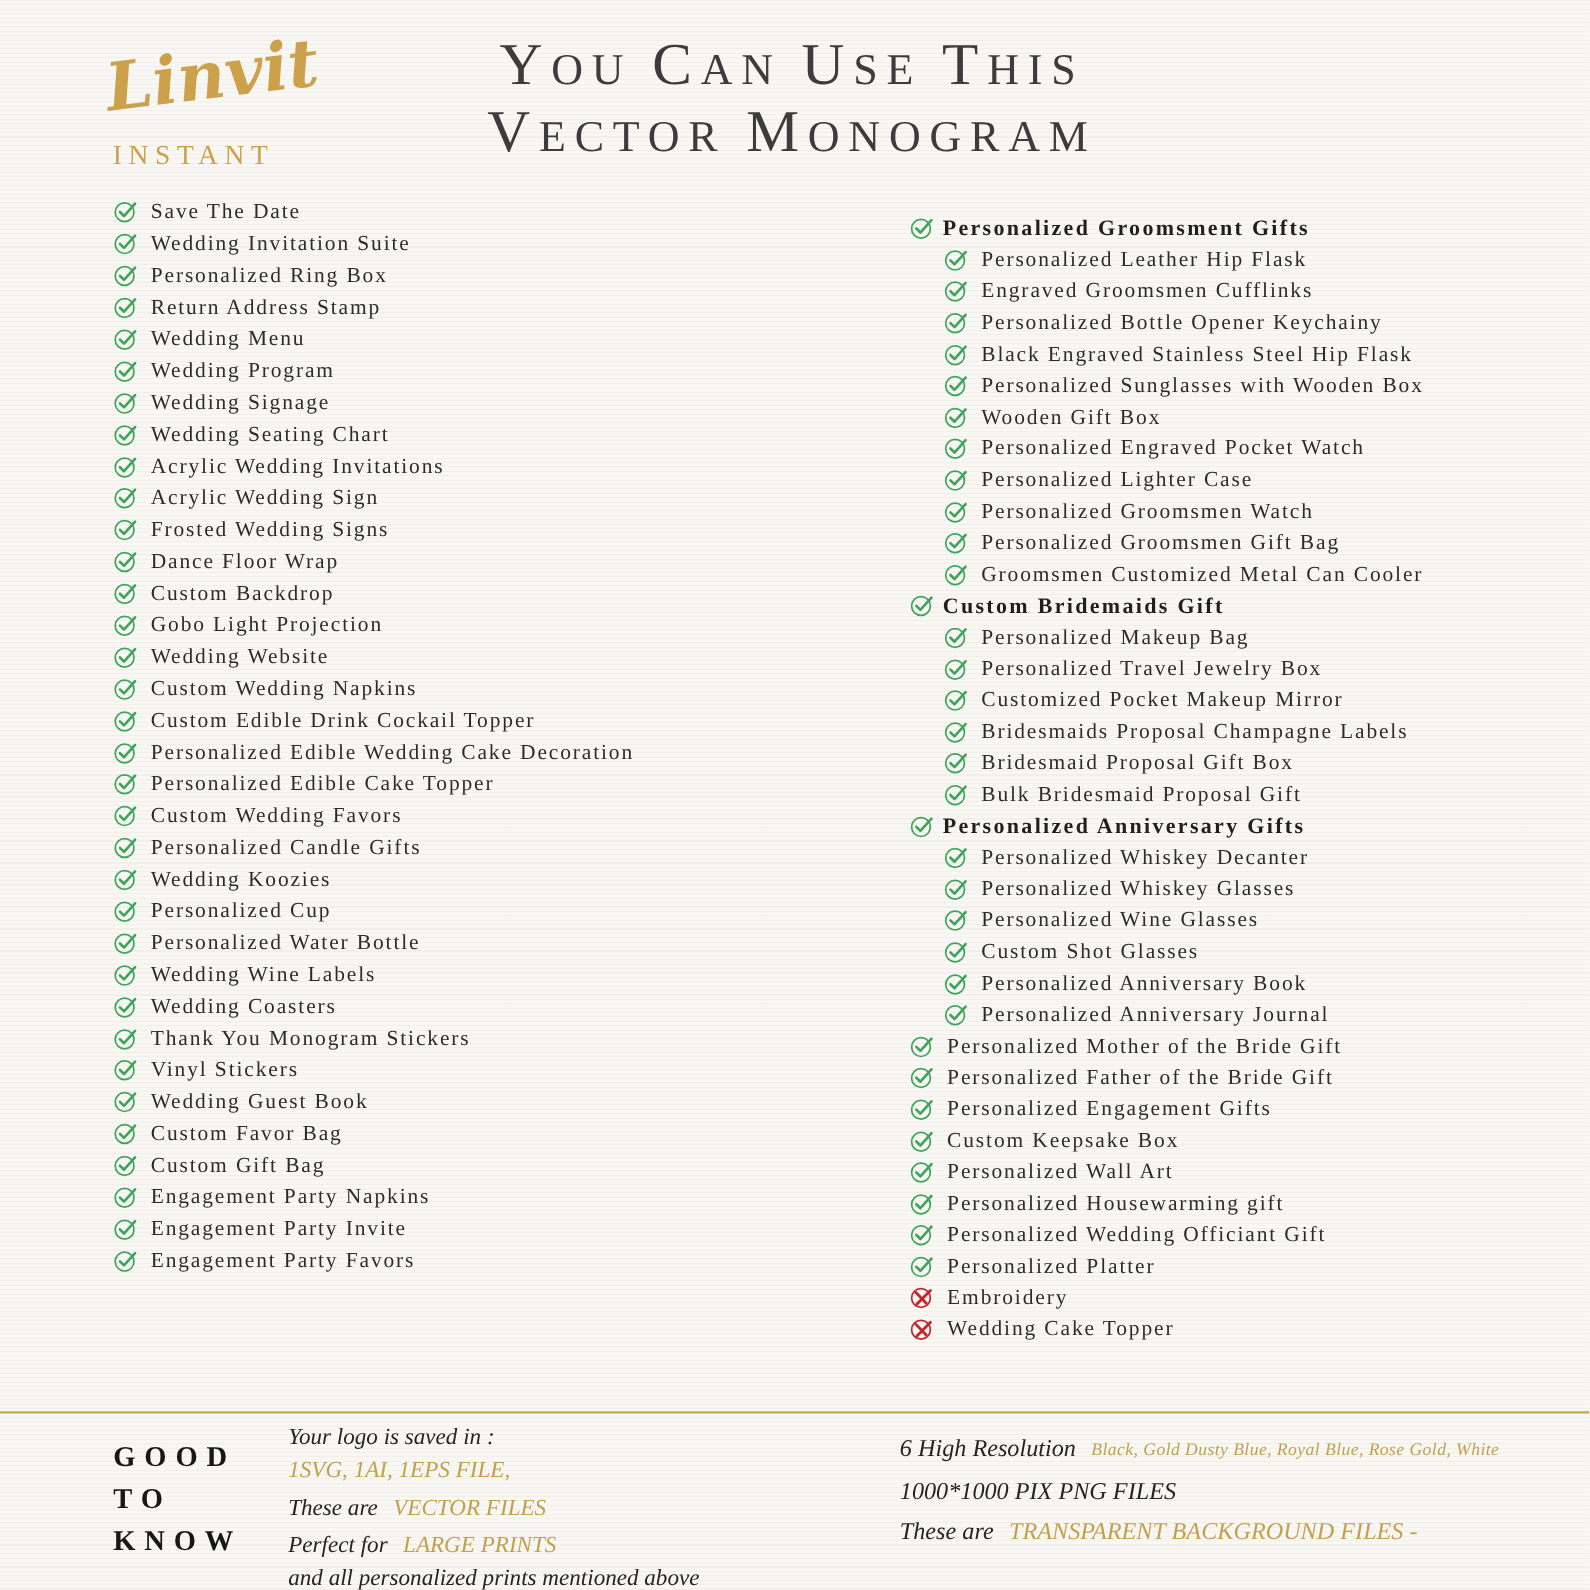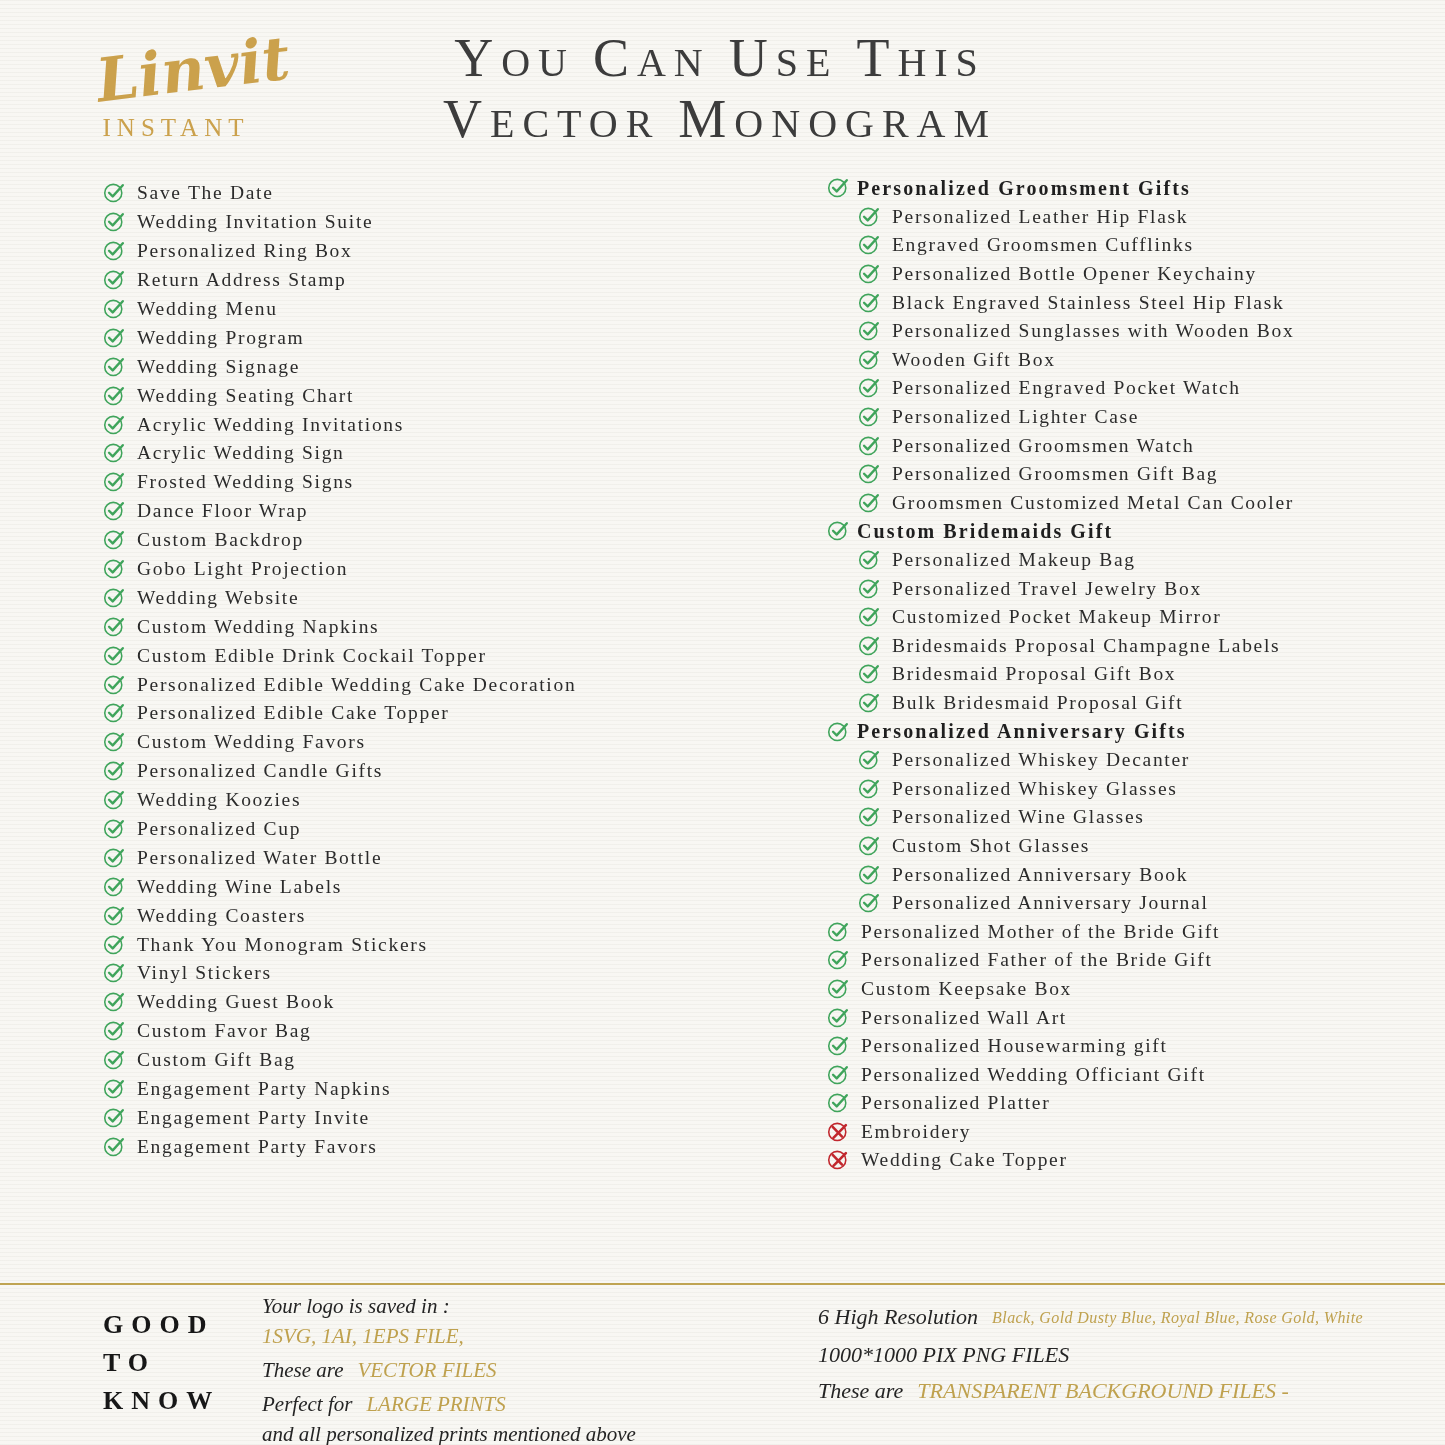--- a/index.html
+++ b/index.html
@@ -8,30 +8,30 @@
     background-color:#f8f7f3;
     background-image:repeating-linear-gradient(180deg, rgba(215,213,205,0.22) 0px, rgba(215,213,205,0.22) 1px, transparent 1px, transparent 4px);
     font-family:"Liberation Serif", serif;color:#2e2e2e;
   }
   
   .logo{position:absolute;left:96px;top:26px;width:160px;text-align:center;}
   .logo-script{
     display:inline-block;font-family:"DejaVu Serif", serif;font-style:italic;font-weight:bold;
     font-size:60px;color:#cba14c;transform:rotate(-7deg);line-height:86px;
   }
-  .logo-sub{font-size:25px;letter-spacing:6px;color:#cba14c;margin-top:2px;}
+  .logo-sub{font-size:25px;letter-spacing:6px;color:#cba14c;margin-top:16px;}
   
   .title{position:absolute;left:300px;width:840px;top:30px;text-align:center;color:#3c3c3c;}
   .title-line{font-size:40px;letter-spacing:8px;line-height:57px;white-space:nowrap;}
   .title-word{display:inline-block;margin:0 9px;text-transform:uppercase;}
   .title-word::first-letter{font-size:1.35em;}
   
   .list{position:absolute;}
   .list-left{left:103px;top:179px;}
-  .list-right{left:827px;top:174px;}
+  .list-right{left:827px;top:194px;}
   .row{display:flex;align-items:center;height:28.9px;}
   .list-right .row{height:28.6px;}
   .icon{width:22px;height:22px;flex:0 0 22px;margin-right:12px;position:relative;top:-1px;}
   .icon svg{display:block;width:100%;height:100%;overflow:visible;}
   .label{font-size:19.5px;letter-spacing:1.7px;white-space:nowrap;color:#2b2b2b;}
   .row.indent-1{margin-left:31px;align-items:center;}
   .row.kind-header .label{font-weight:bold;letter-spacing:2.1px;font-size:20px;color:#1f1f1f;}
   .row.kind-header .icon{margin-right:8px;}
   
   .divider{position:absolute;left:0;top:1283px;width:1445px;height:2px;background:#bfa452;}
@@ -714,20 +714,30 @@
       <span class="icon">
         <svg class="check-svg" viewBox="0 0 24 24">
           <circle cx="11.2" cy="13" r="9.3" fill="none" stroke="#3fa45b" stroke-width="1.7"></circle>
           <path d="M6.6 12.8 L10.6 16.8 L21.6 4.6" fill="none" stroke="#3fa45b" stroke-width="2.6" stroke-linecap="round" stroke-linejoin="round"></path>
         </svg>
 
       </span>
       <span class="label">Personalized Father of the Bride Gift</span>
     </div>
 
+    <div class="row kind-item indent-0 icon-check">
+      <span class="icon">
+        <svg class="check-svg" viewBox="0 0 24 24">
+          <circle cx="11.2" cy="13" r="9.3" fill="none" stroke="#3fa45b" stroke-width="1.7"></circle>
+          <path d="M6.6 12.8 L10.6 16.8 L21.6 4.6" fill="none" stroke="#3fa45b" stroke-width="2.6" stroke-linecap="round" stroke-linejoin="round"></path>
+        </svg>
+
+      </span>
+      <span class="label">Personalized Engagement Gifts</span>
+    </div>
 
     <div class="row kind-item indent-0 icon-check">
       <span class="icon">
         <svg class="check-svg" viewBox="0 0 24 24">
           <circle cx="11.2" cy="13" r="9.3" fill="none" stroke="#3fa45b" stroke-width="1.7"></circle>
           <path d="M6.6 12.8 L10.6 16.8 L21.6 4.6" fill="none" stroke="#3fa45b" stroke-width="2.6" stroke-linecap="round" stroke-linejoin="round"></path>
         </svg>
 
       </span>
       <span class="label">Custom Keepsake Box</span>

